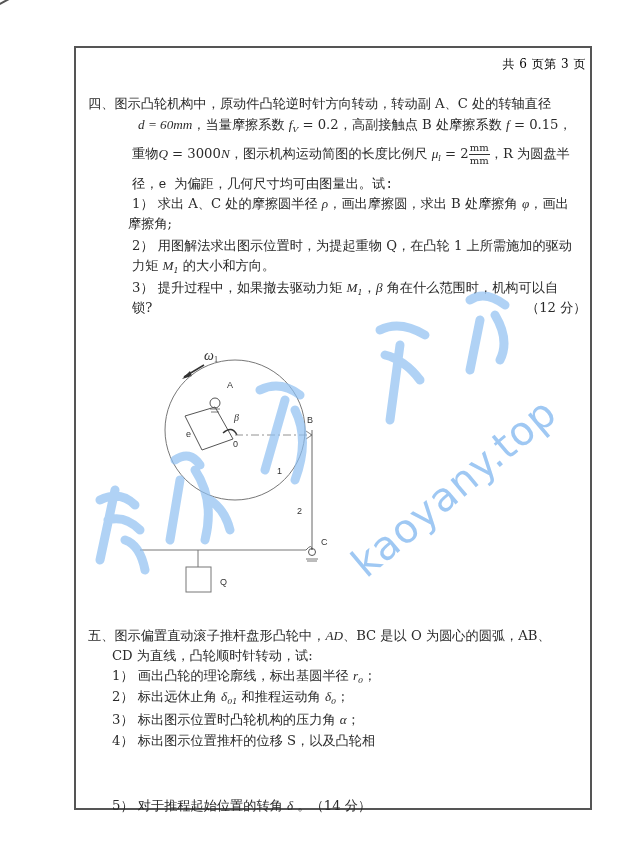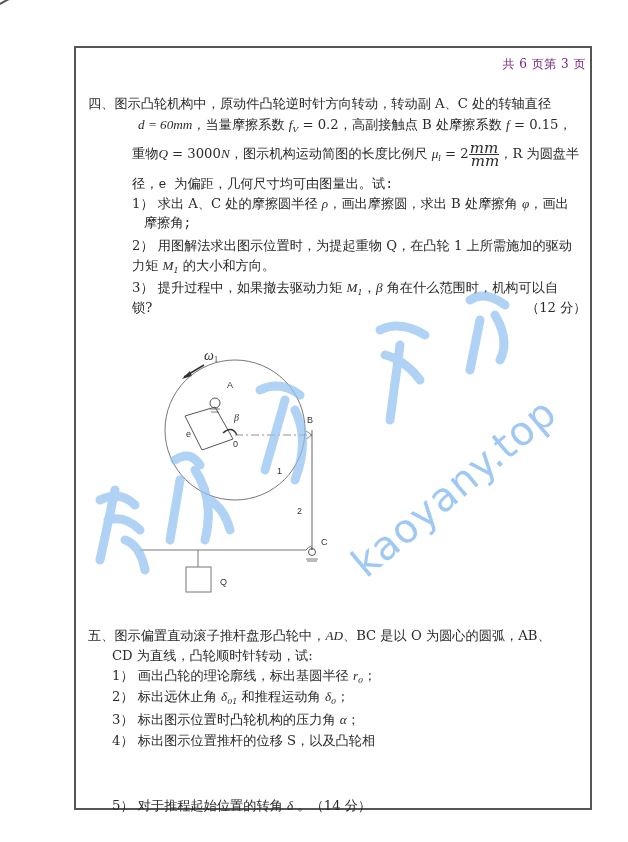--- a/index.html
+++ b/index.html
@@ -12,30 +12,30 @@
     .corner-mark {
       position: absolute; left: -6px; top: 6px; width: 48px; height: 2px;
       background: #555; transform: rotate(-28deg); transform-origin: left center;
     }
     .page-frame {
       position: absolute; left: 74px; top: 46px; width: 518px; height: 764px;
       border: 2px solid #555; box-sizing: border-box;
     }
     .page-counter {
       position: absolute; right: 42px; top: 56px;
-      font-size: 12px; letter-spacing: 0.5px; color: #701a75;
+      font-size: 12px; letter-spacing: 0.5px; color: #000000;
     }
     .q {
       position: absolute; left: 88px; width: 500px;
       font-size: 13.2px; line-height: 19px; color: #2a2a2a;
     }
     .q .line { position: absolute; white-space: nowrap; }
     .math { font-style: italic; font-family: "Liberation Serif", serif; }
     .sub { font-size: 8px; vertical-align: -3px; font-style: italic; }
-    .frac { display: inline-block; vertical-align: middle; text-align: right; font-style: italic; font-size: 15px; line-height: 12px; }
+    .frac { display: inline-block; vertical-align: middle; text-align: center; font-size: 10px; line-height: 12px; }
     .frac .num { display: block; border-bottom: 1px solid #333; padding: 0 1px; }
     .frac .den { display: block; }
     .diagram { position: absolute; left: 140px; top: 345px; width: 240px; height: 270px; }
     .watermark-text {
       position: absolute; left: 372px; top: 540px;
       font-family: "DejaVu Sans", sans-serif; font-size: 40px; color: #7fb6f0;
       opacity: 0.75; transform: rotate(-40deg); transform-origin: left bottom;
       letter-spacing: 1px; white-space: nowrap;
     }
     .wm-strokes { position: absolute; left: 0; top: 0; width: 628px; height: 842px; pointer-events: none; }
@@ -54,21 +54,21 @@
   <div class="line" style="left:50px; top:115px;text-align:center;">
     <span class="math">d = 60mm</span><span>，当量摩擦系数 </span><span class="math">f</span><span class="sub">V</span><span> = 0.2</span><span>，高副接触点 B 处摩擦系数 </span><span class="math">f</span><span> = 0.15</span><span>，</span>
   </div>
   <div class="line" style="left:44px; top:142px;">
     <span>重物</span><span class="math">Q</span><span> = 3000</span><span class="math">N</span><span>，图示机构运动简图的长度比例尺 </span><span class="math">μ</span><span class="sub">l</span><span> = 2</span><span class="frac"><span class="num">mm</span><span class="den">mm</span></span><span>，R 为圆盘半</span>
   </div>
   <div class="line" style="left:44px; top:175px;font-family:Liberation Mono, monospace;">径，e 为偏距，几何尺寸均可由图量出。试:</div>
   <div class="line" style="left:44px; top:194px;">
     <span>1）  求出 A、C 处的摩擦圆半径 </span><span class="math">ρ</span><span>，画出摩擦圆，求出 B 处摩擦角 </span><span class="math">φ</span><span>，画出</span>
   </div>
-  <div class="line" style="left:56px; top:214px;font-family:Liberation Mono, monospace;">摩擦角;</div>
+  <div class="line" style="left:40px; top:214px;">摩擦角;</div>
   <div class="line" style="left:44px; top:236px;">2）  用图解法求出图示位置时，为提起重物 Q，在凸轮 1 上所需施加的驱动</div>
   <div class="line" style="left:44px; top:256px;">
     <span>力矩 </span><span class="math">M</span><span class="sub">1</span><span> 的大小和方向。</span>
   </div>
   <div class="line" style="left:44px; top:278px;">
     <span>3）  提升过程中，如果撤去驱动力矩 </span><span class="math">M</span><span class="sub">1</span><span>，</span><span class="math">β</span><span> 角在什么范围时，机构可以自</span>
   </div>
   <div class="line" style="left:44px; top:298px;">锁?</div>
   <div class="line" style="left:438px; top:298px;">（12 分）</div>
 </div>

